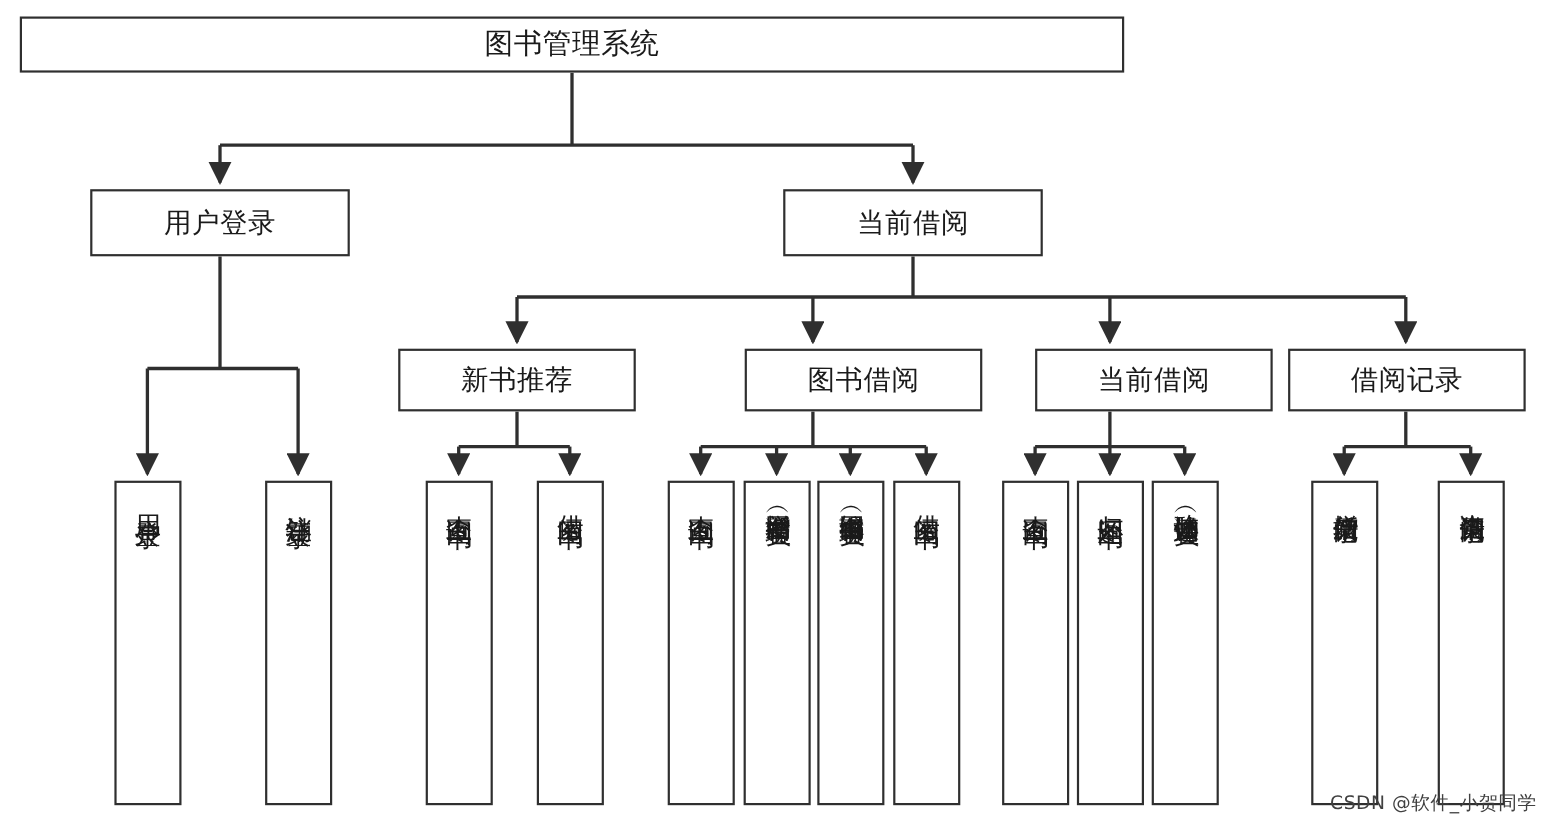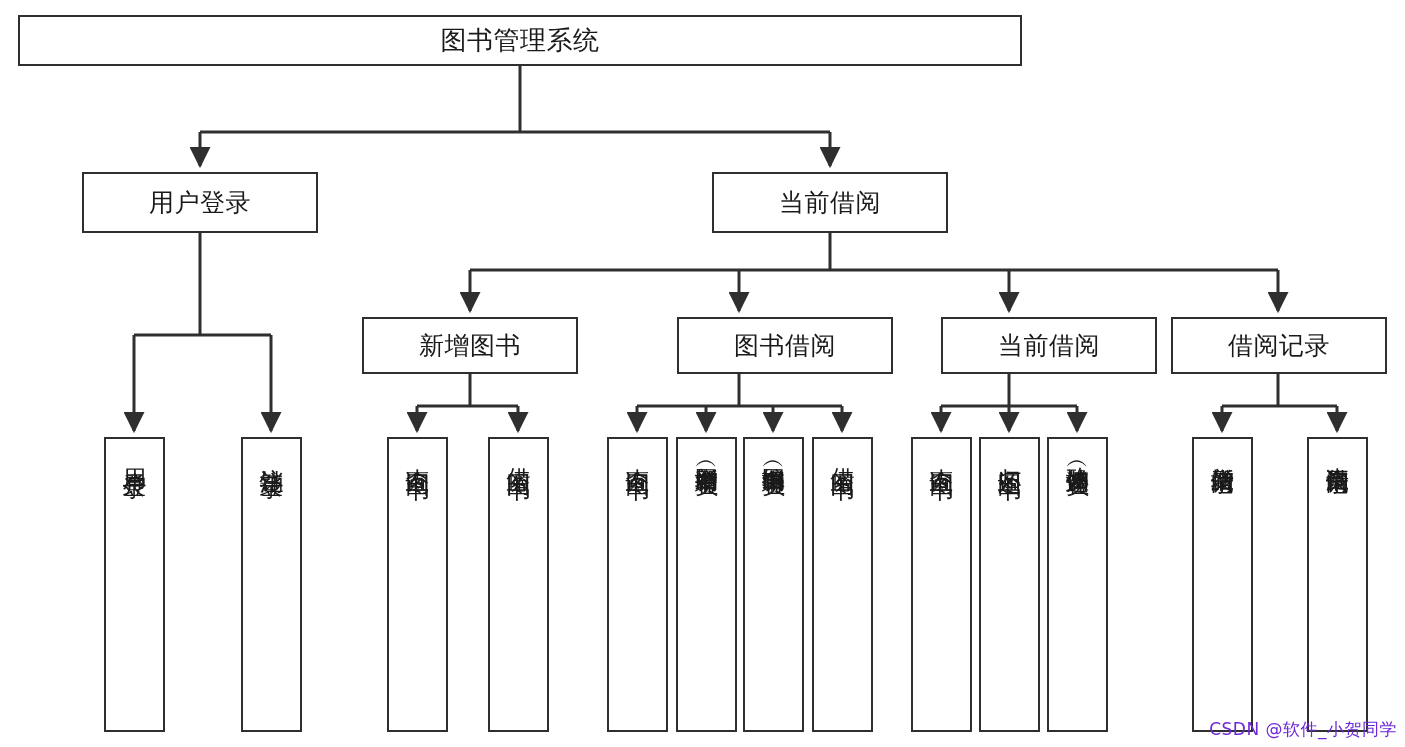--- a/index.html
+++ b/index.html
@@ -65,21 +65,21 @@
   }
   .node-v.tall-text .node-label {
     font-size: 23px;
     letter-spacing: 1px;
   }
   #watermark {
     position: absolute;
     right: 8px;
     bottom: 6px;
     font-size: 17px;
-    color: #6d28d9;
+    color: #404040;
     letter-spacing: 0.5px;
     white-space: nowrap;
     user-select: none;
   }
 </style>
 </head>
 <body>
 
 <div id="diagram-root">
 
@@ -138,21 +138,21 @@
   </div>
 
   <div class="node-box node-h" style="left:82px; top:172px; width:236px; height:61px;">
     <span class="node-label">用户登录</span>
   </div>
   <div class="node-box node-h" style="left:712px; top:172px; width:236px; height:61px;">
     <span class="node-label">当前借阅</span>
   </div>
 
   <div class="node-box node-h" style="left:362px; top:317px; width:216px; height:57px;">
-    <span class="node-label">新增图书</span>
+    <span class="node-label">新书推荐</span>
   </div>
   <div class="node-box node-h" style="left:657px; top:317px; width:216px; height:57px;margin-left:20px;">
     <span class="node-label">图书借阅</span>
   </div>
   <div class="node-box node-h" style="left:901px; top:317px; width:216px; height:57px;margin-left:40px;">
     <span class="node-label">当前借阅</span>
   </div>
   <div class="node-box node-h" style="left:1171px; top:317px; width:216px; height:57px;">
     <span class="node-label">借阅记录</span>
   </div>

